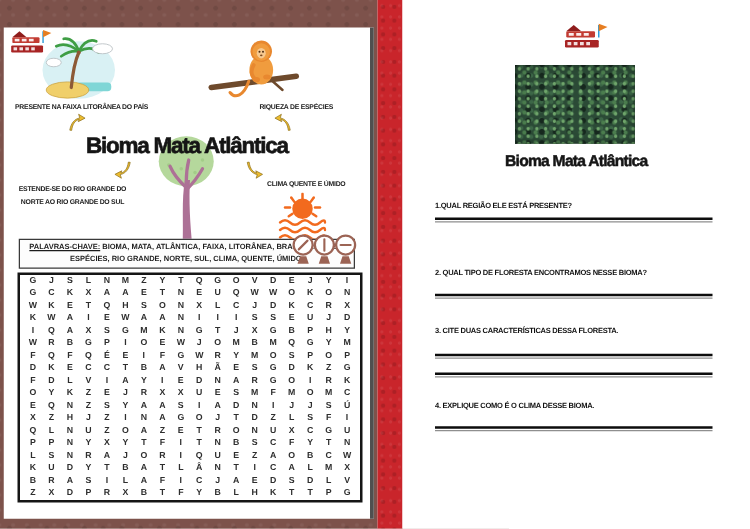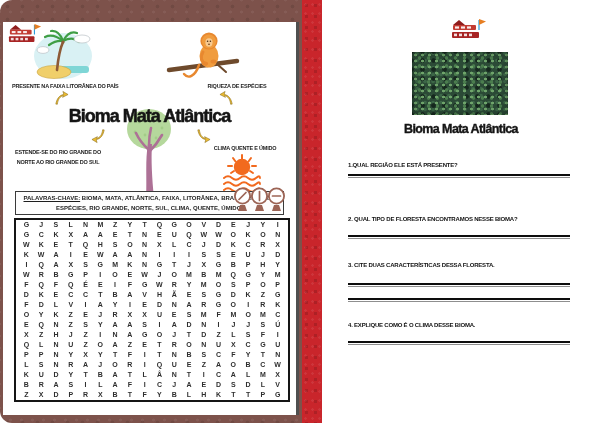--- a/index.html
+++ b/index.html
@@ -1,17 +1,17 @@
 <!DOCTYPE html>
 <html><head>
 <meta charset="utf-8">
 <style>
   html,body{margin:0;padding:0;}
   body{width:600px;height:423px;overflow:hidden;font-family:"Liberation Sans",sans-serif;background:#fff;}
-  .stage{position:relative;width:600px;height:423px;overflow:hidden;border-radius:12px;}
+  .stage{position:relative;width:600px;height:423px;overflow:hidden;}
 
   
   .left-region{position:absolute;left:0;top:0;width:302px;height:423px;background-color:#7d524b;
     background-image:radial-gradient(circle, rgba(0,0,0,.10) 1.6px, transparent 2.2px),
                      radial-gradient(circle, rgba(255,255,255,.06) 1.2px, transparent 1.8px);
     background-size:15px 13px,11px 12px;background-position:0 0,5px 6px;}
   .left-page{position:absolute;left:3px;top:22px;width:296px;height:393px;background:#fff;
     border-right:3px solid #4f4f4f;box-sizing:border-box;}
 
   

